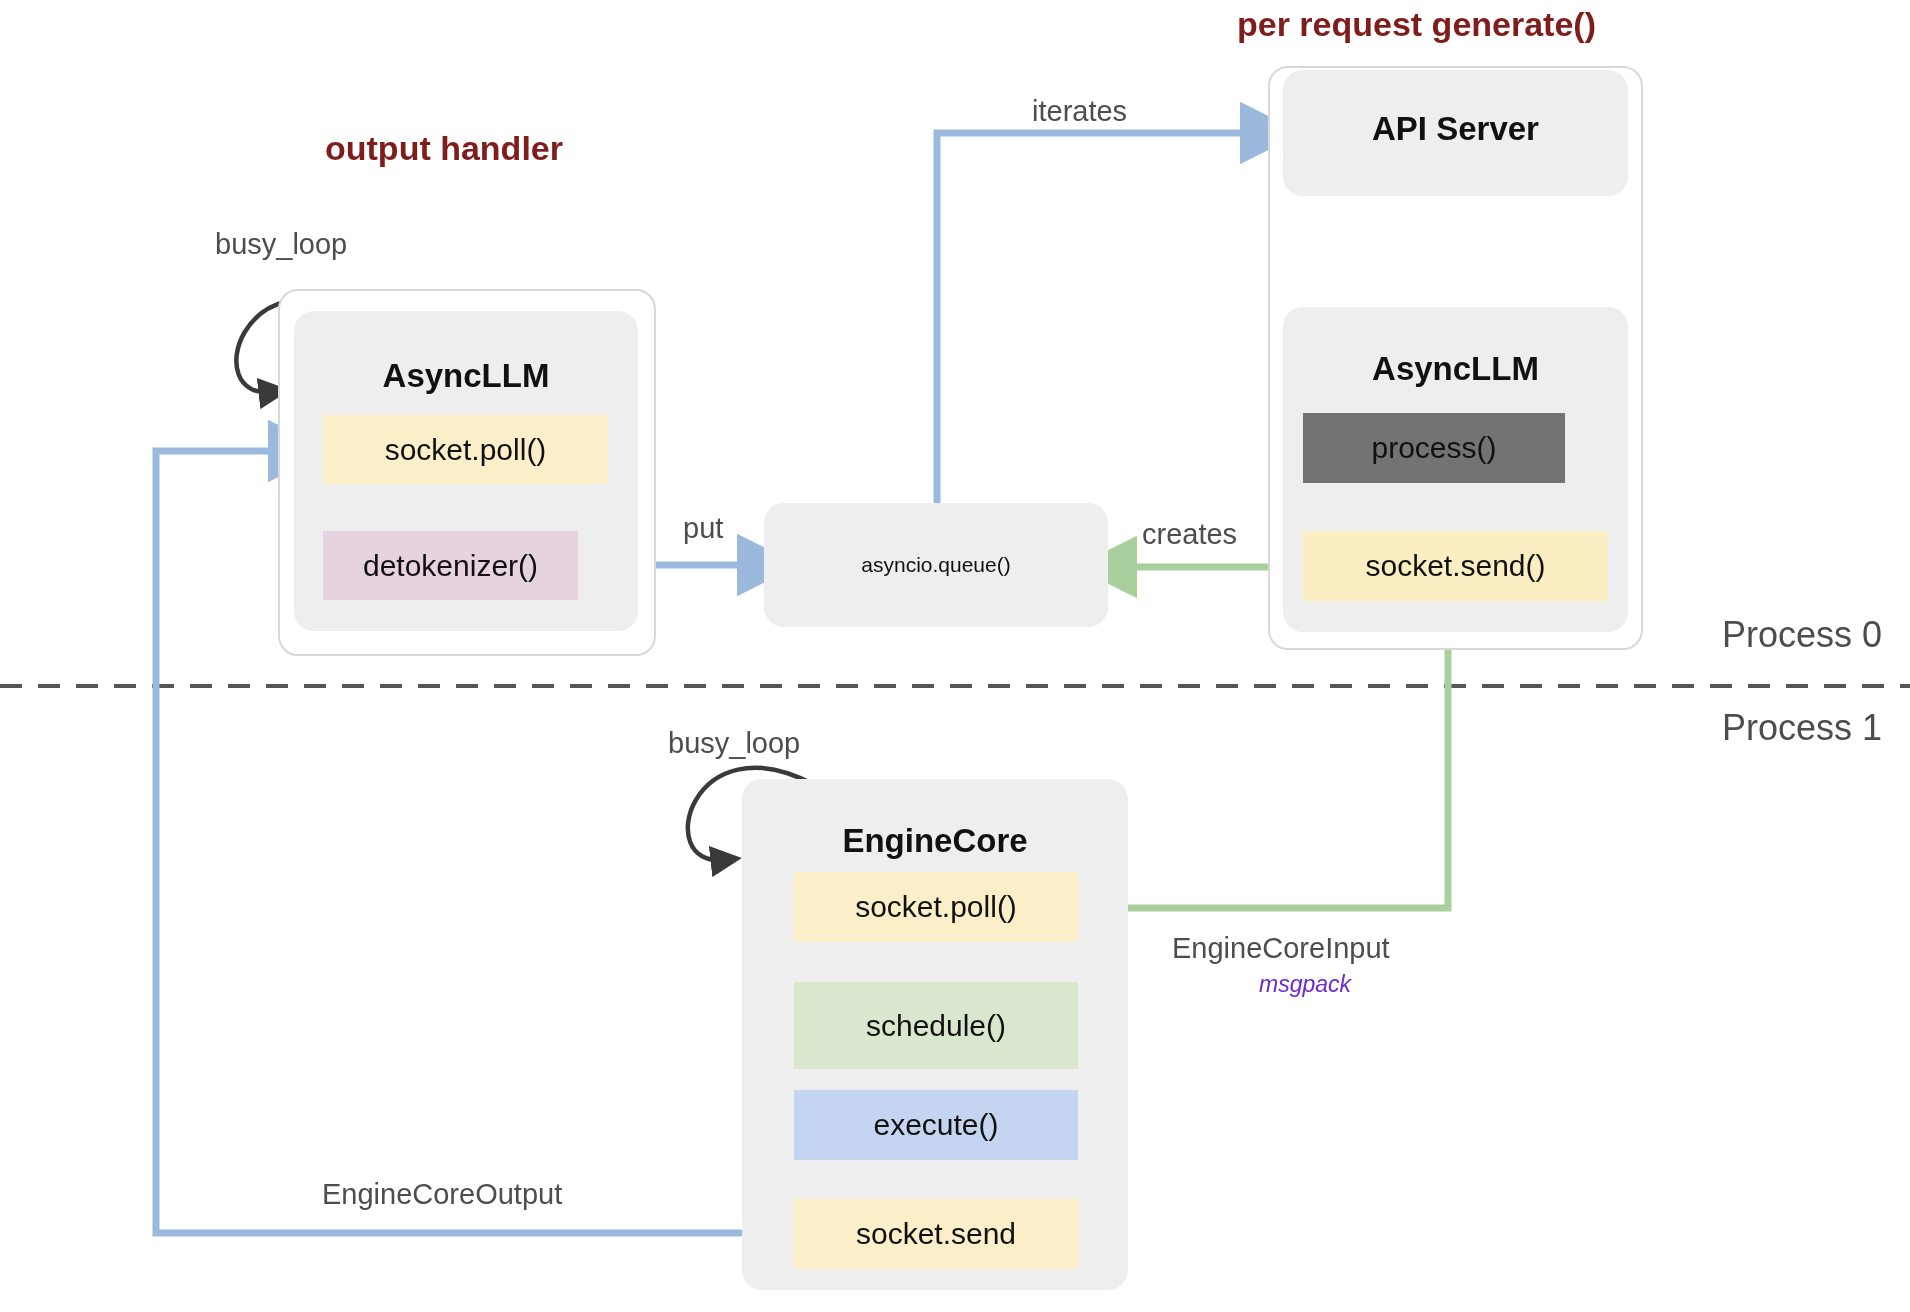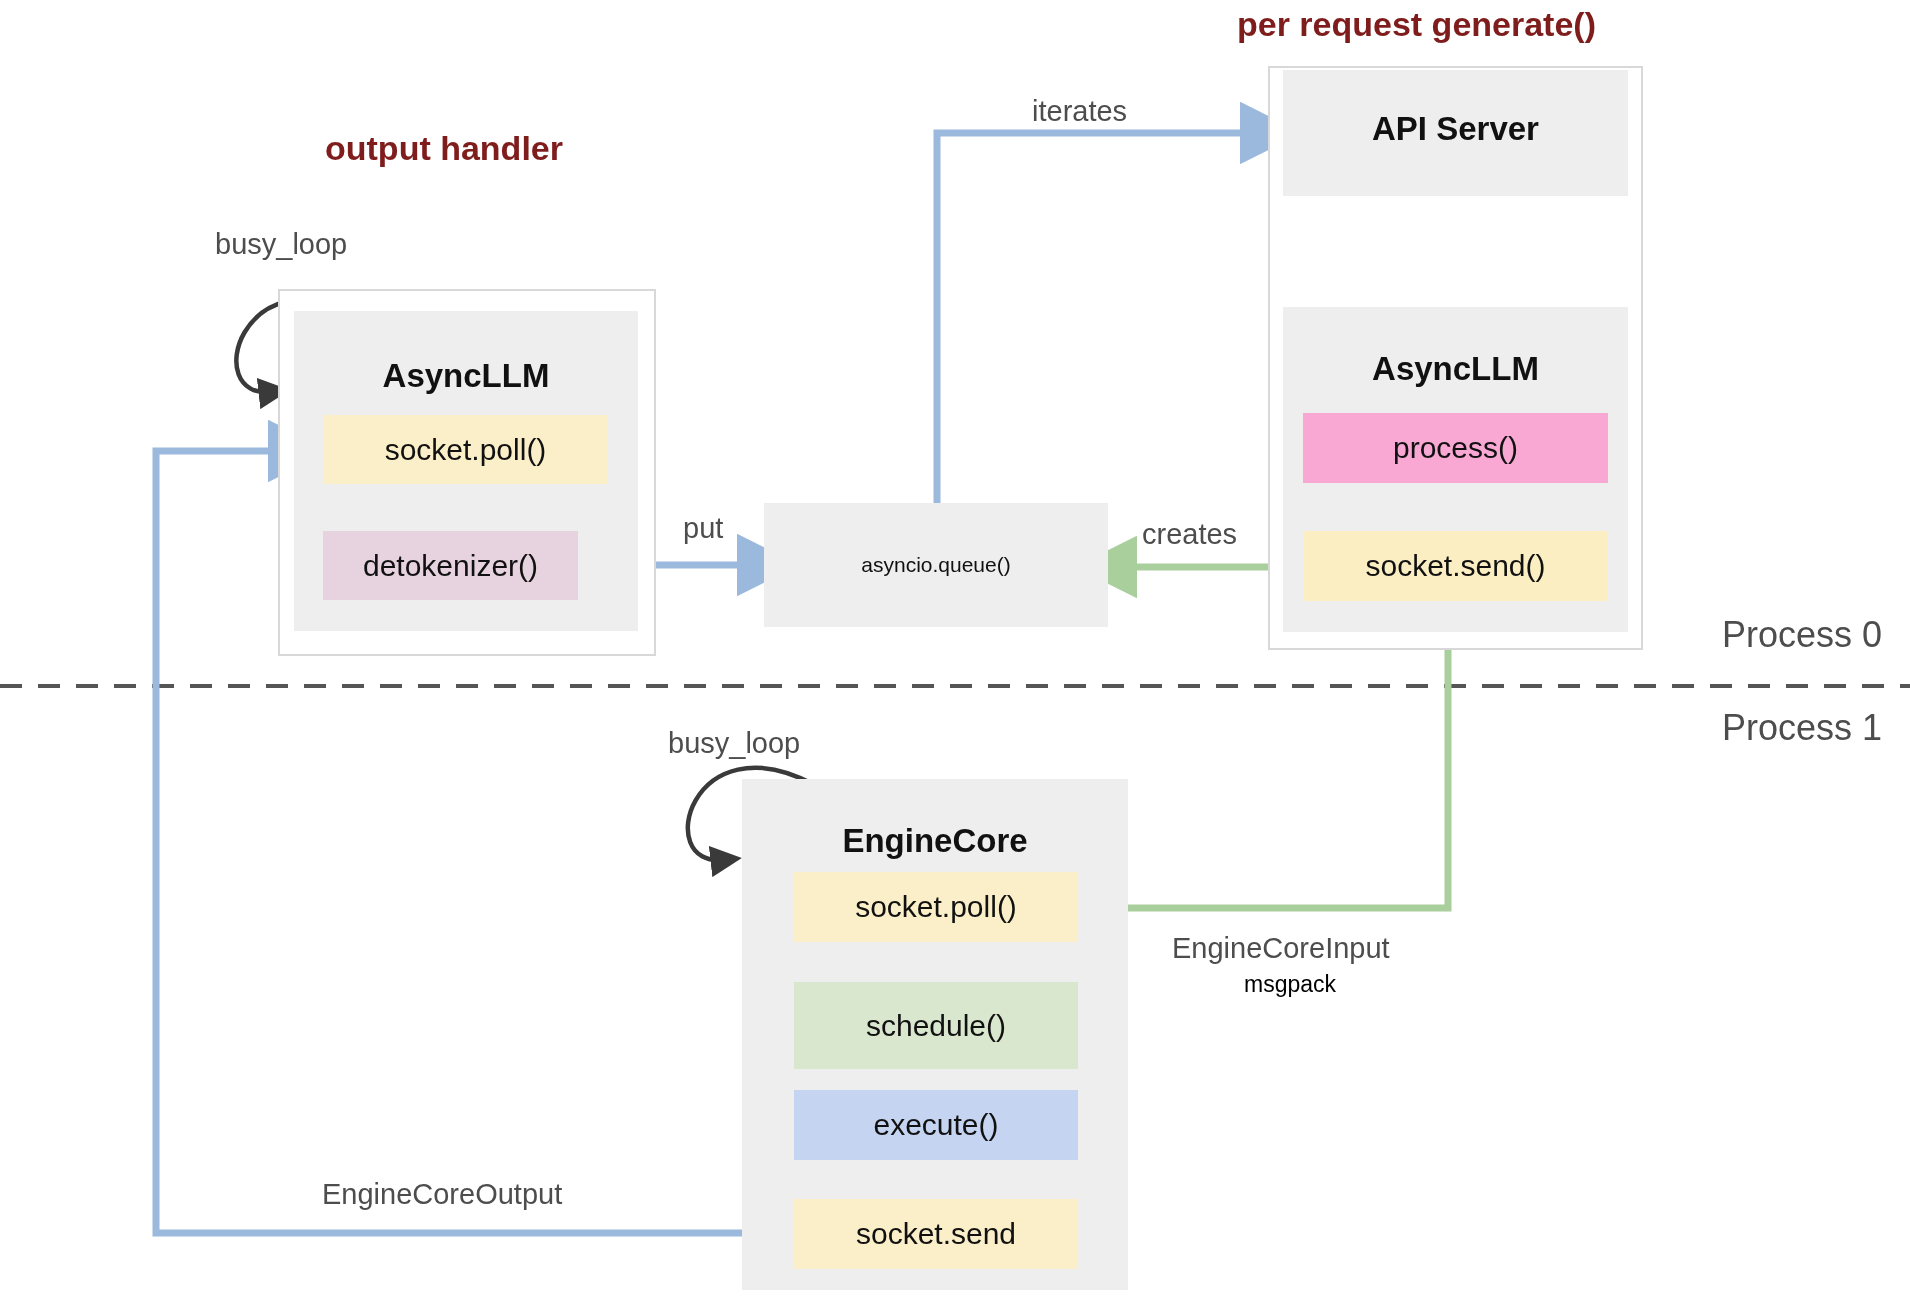--- a/index.html
+++ b/index.html
@@ -10,21 +10,21 @@
     overflow:hidden;
   }
   #stage { position:relative; width:1910px; height:1312px; }
 
   svg.layer {
     position:absolute; left:0; top:0;
     width:1910px; height:1312px;
     pointer-events:none;
   }
 
-  .node { position:absolute; box-sizing:border-box; }
+  .node { position:absolute; box-sizing:border-box;border-radius:20px; }
 
   .panel {
     background:#ffffff;
     border:2px solid #d8d8d8;
   }
 
   .grayblock {
     background:#eeeeee;
   }
 
@@ -51,22 +51,24 @@
     white-space:nowrap;
   }
 
   .edgelabel {
     position:absolute;
     color:#4d4d4d;
     font-size:29px;
     white-space:nowrap;
   }
   .edgelabel.small-italic {
+    font-style:italic;
     font-size:23px;
-    color:#000000;
+    color:#6d28d9;
+    margin-left:15px;
   }
   .proclabel {
     position:absolute;
     color:#4d4d4d;
     font-size:36px;
     white-space:nowrap;
   }
   .centertext {
     position:absolute;
     display:flex; align-items:center; justify-content:center;
@@ -147,21 +149,21 @@
   <div class="node panel" style="left:1268px; top:66px; width:375px; height:584px;"></div>
 
   <div class="node grayblock" style="left:1283px; top:70px; width:345px; height:126px;">
     <div class="title" style="top:40px; font-size:33px;">API Server</div>
   </div>
 
   <div class="node grayblock" style="left:1283px; top:307px; width:345px; height:325px;">
     <div class="title" style="top:43px; font-size:33px;">AsyncLLM</div>
   </div>
 
-  <div class="chip" style="left:1303px; top:413px; width:305px; height:70px; background:#f9a8d4;">
+  <div class="chip" style="left:1303px; top:413px; width:262px; height:70px; background:#737373;">
     <span>process()</span>
   </div>
 
   <div class="chip" style="left:1303px; top:531px; width:305px; height:70px; background:#faeec2;">
     <span>socket.send()</span>
   </div>
 
   <div class="node grayblock" style="left:742px; top:779px; width:386px; height:511px;">
     <div class="title" style="top:43px; font-size:33px;">EngineCore</div>
   </div>

